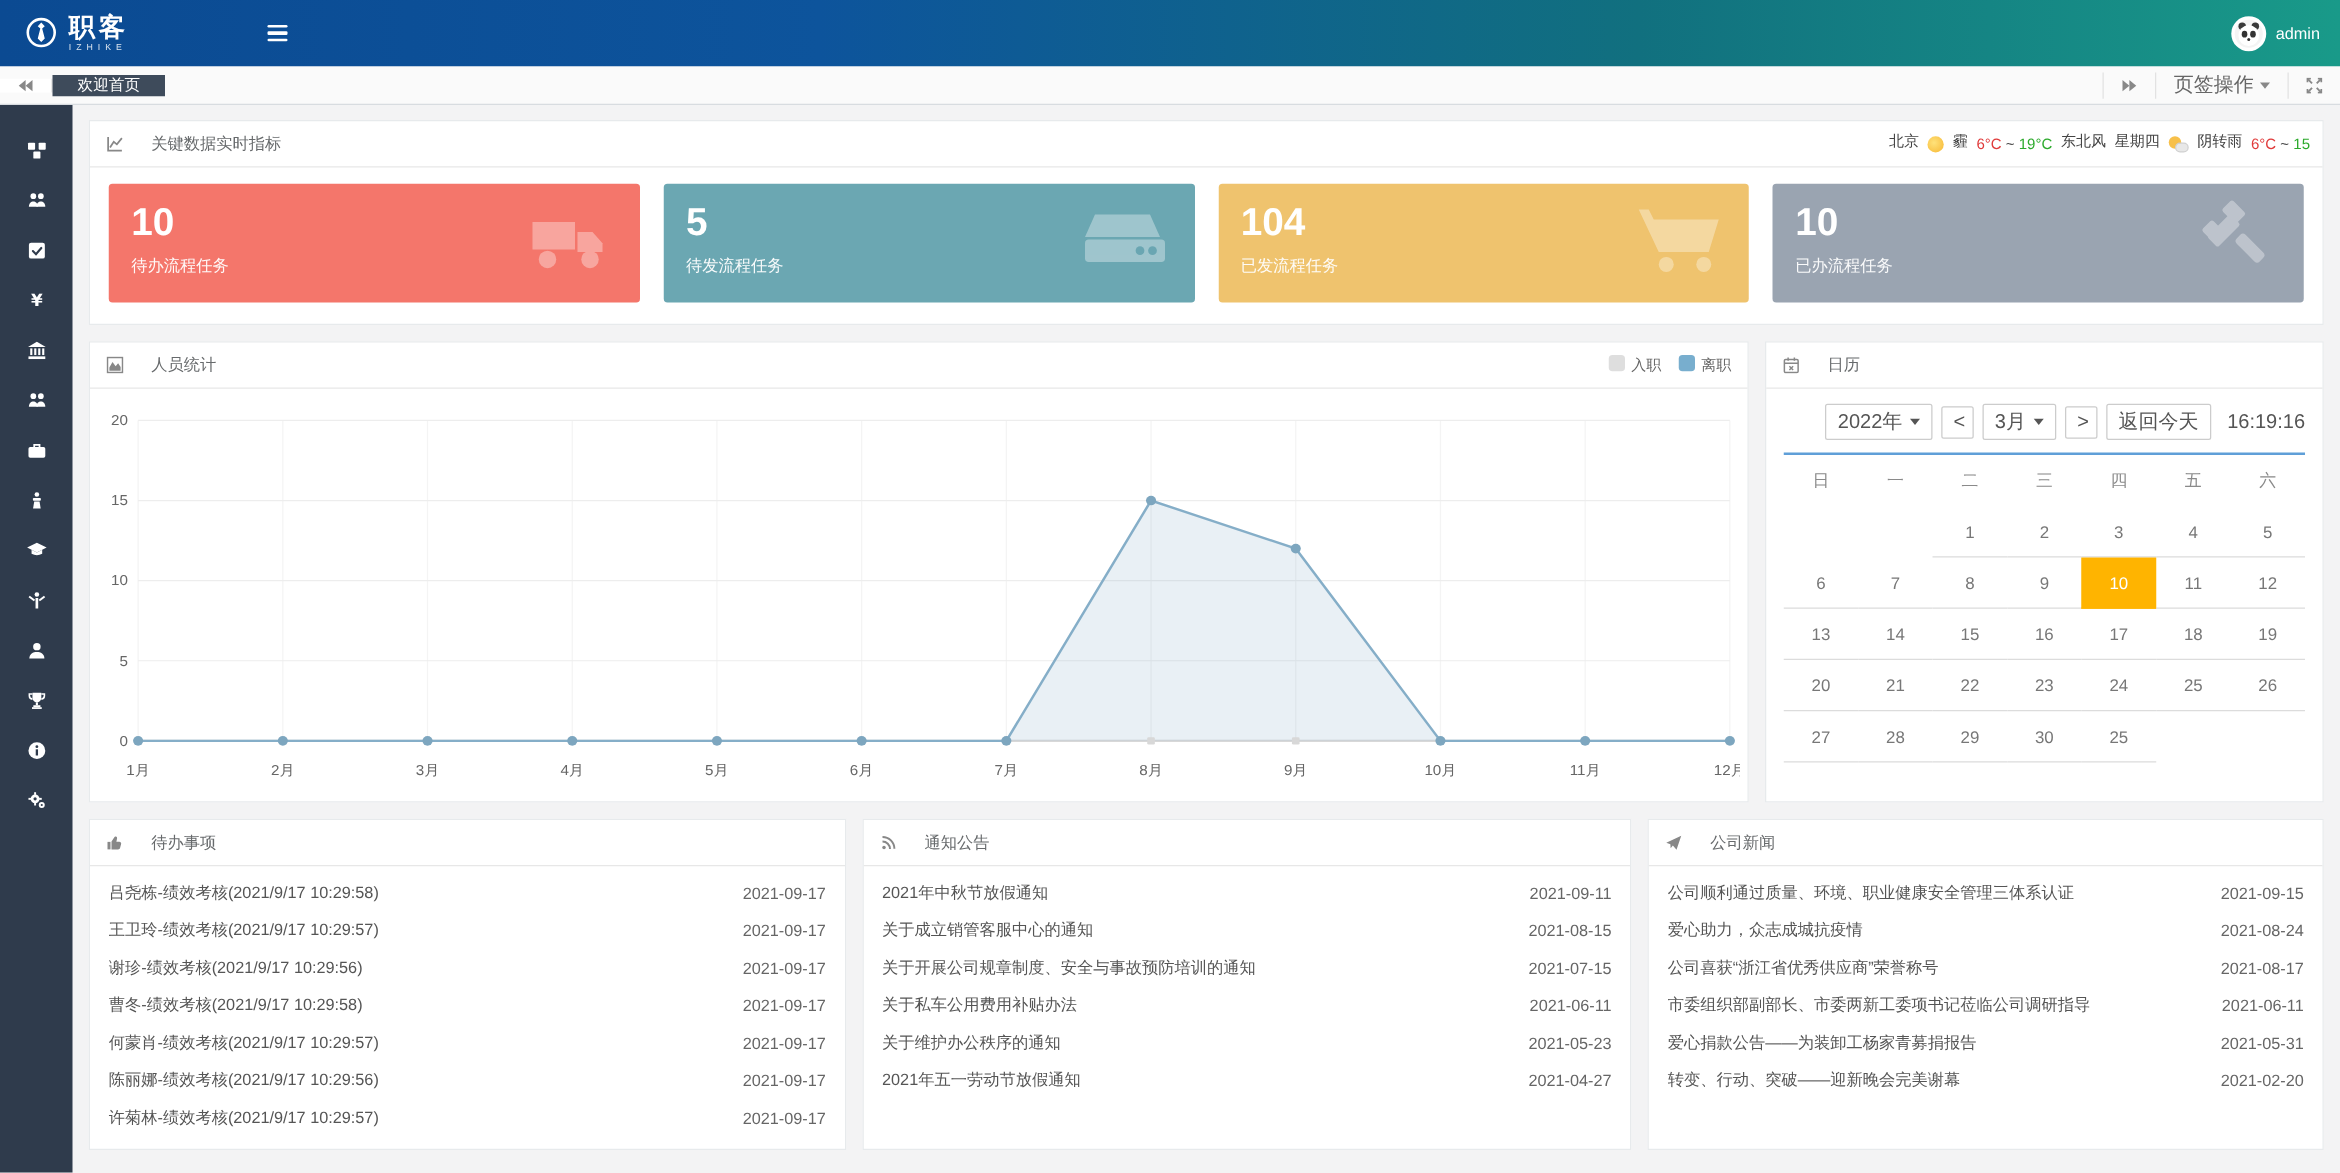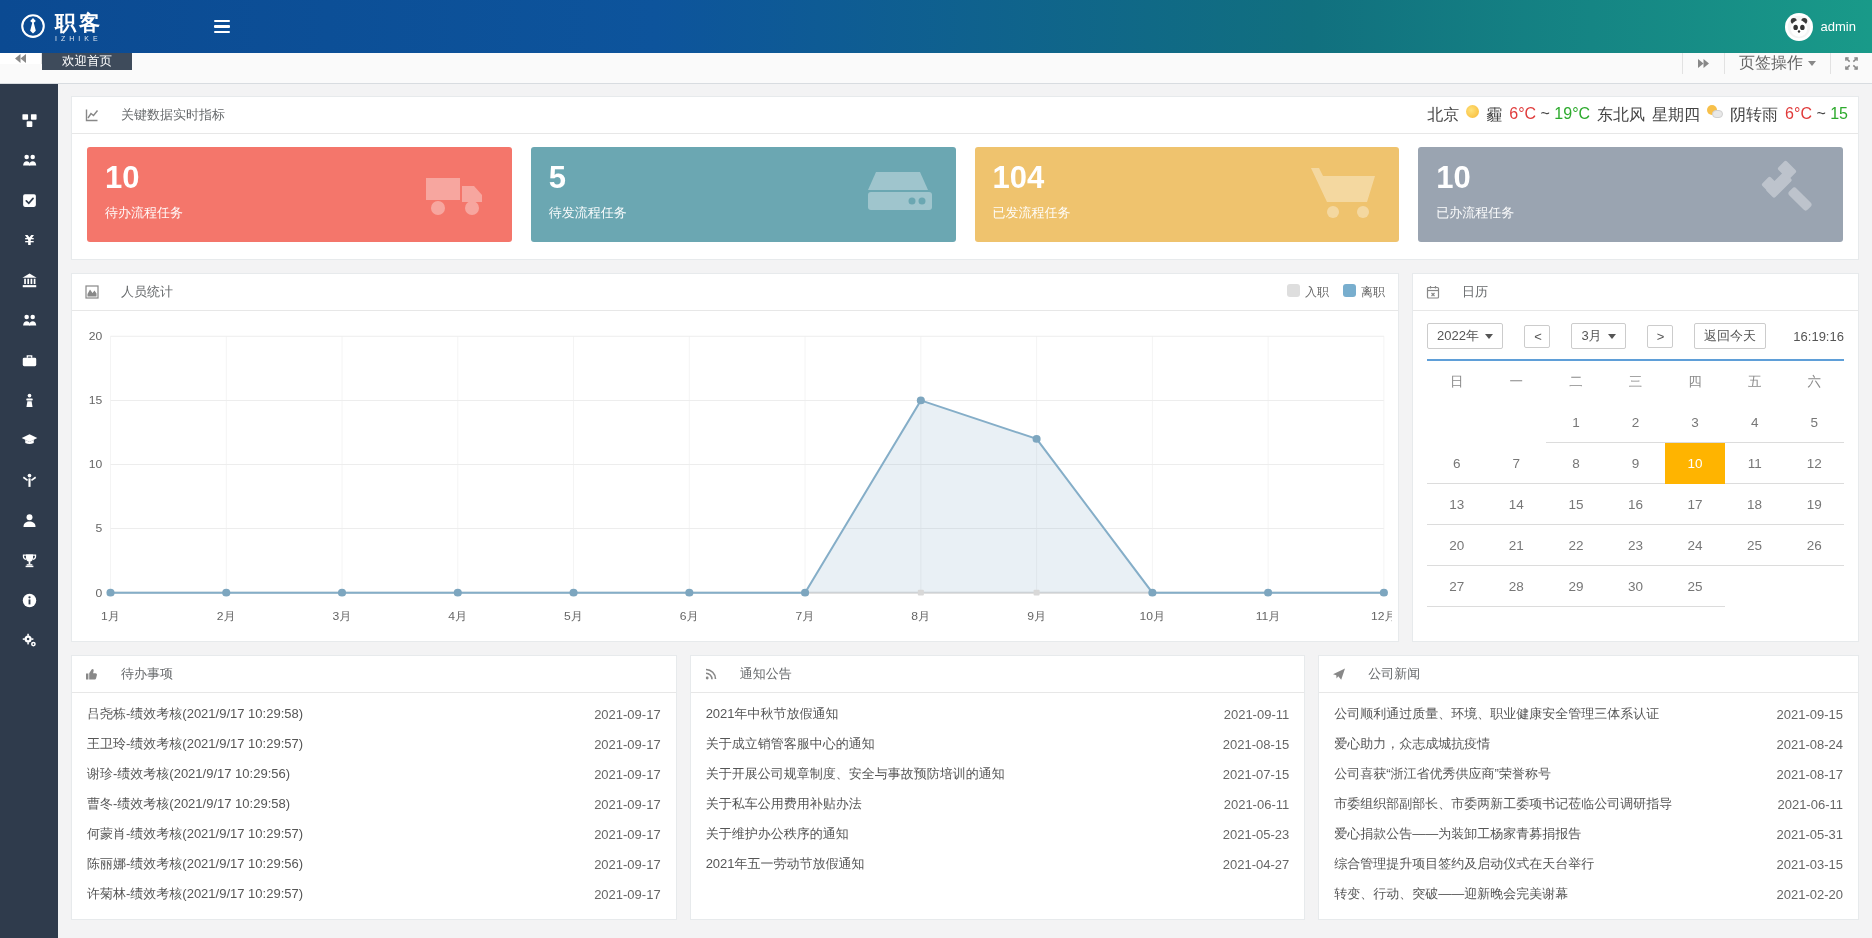--- a/index.html
+++ b/index.html
@@ -10,42 +10,42 @@
   .brand { width:160px; display:flex; align-items:center; gap:7px; padding-left:18px; color:#fff; }
   .brand-txt { line-height:1; }
   .brand-title { font-size:21px; font-weight:bold; letter-spacing:3px; }
   .brand-sub { font-size:7px; letter-spacing:4px; margin-top:2px; opacity:.85; }
   .hamburger { margin-left:48px; cursor:pointer; display:flex; flex-direction:column; gap:3px; padding:6px; }
   .hamburger span { display:block; width:16px; height:2.5px; background:#fff; border-radius:1px; }
   .topbar-right { position:absolute; right:16px; top:0; height:100%; display:flex; align-items:center; gap:8px; color:#fff; font-size:13px; }
   .avatar { width:28px; height:28px; border-radius:50%; background:#fff; border:2px solid rgba(255,255,255,.8); overflow:hidden; }
 
   
-  .tabbar { height:31px; background:#fafafa; border-bottom:1px solid #d8dce0; display:flex; align-items:flex-start; }
+  .tabbar { height:31px; background:#fafafa; border-bottom:1px solid #d8dce0; display:flex; align-items:center; }
   .tab-nav-btn { width:42px; display:flex; align-items:center; justify-content:center; color:#777; border-right:1px solid #e2e2e2; background:#fff; cursor:pointer; }
   .tab-active { background:#3e4b5b; color:#fff; font-size:12.5px; display:flex; align-items:center; padding:0 20px; cursor:pointer; }
   .tabbar-right { margin-left:auto; display:flex; align-items:stretch; }
   .tabbar-cell { display:flex; align-items:center; padding:0 14px; border-left:1px solid #e2e2e2; color:#666; font-size:16px; gap:5px; cursor:pointer; background:#fafafa;font-family:Liberation Mono, monospace; }
   .caret-down { width:0; height:0; border-left:4px solid transparent; border-right:4px solid transparent; border-top:5px solid #888; display:inline-block; }
 
   
   .shell { display:flex; height:865px; }
   .sidebar { width:58px; background:#2f3b4c; display:flex; flex-direction:column; align-items:center; padding-top:16px; gap:0; flex-shrink:0; }
   .side-item { width:58px; height:40px; display:flex; align-items:center; justify-content:center; color:#ffffff; cursor:pointer; }
   .side-item svg { width:17px; height:17px; }
   .content { flex:1; padding:12px 13px 0 13px; overflow:hidden; }
 
   .panel { background:#fff; border:1px solid #e7eaec; }
   .panel-hd { display:flex; align-items:center; gap:22px; padding:9px 13px; border-bottom:1px solid #e7e7e7; color:#676a6c; font-size:13px; }
   .p-icon { color:#888; display:inline-flex; }
   .p-icon svg { width:14px; height:14px; }
 
   
   .metrics-hd { position:relative; }
-  .weather { position:absolute; right:10px; top:8px; display:flex; align-items:flex-start; gap:7px; font-size:16px; color:#444; white-space:nowrap; }
+  .weather { position:absolute; right:10px; top:8px; display:flex; align-items:flex-end; gap:7px; font-size:12px; color:#444; white-space:nowrap; }
   .w-red { color:#e03b3b; } .w-green { color:#2daa2d; }
   .w-sun { width:13px; height:13px; border-radius:50%; background:radial-gradient(circle at 40% 40%, #ffe27a, #f7b733); display:inline-block; }
   .w-cloud { position:relative; width:16px; height:13px; display:inline-block; }
   .w-cloud .s { position:absolute; left:0; top:0; width:10px; height:10px; border-radius:50%; background:#f7c04a; }
   .w-cloud .c { position:absolute; right:0; bottom:0; width:11px; height:8px; border-radius:6px; background:#e8e8e8; border:1px solid #d0d0d0; }
   .cards { display:flex; gap:19px; padding:13px 15px 17px 15px; }
   .card { flex:1; height:95px; border-radius:3px; color:#fff; position:relative; padding:13px 18px; overflow:hidden; cursor:pointer; }
   .card .num { font-size:31px; font-weight:bold; line-height:1.15; }
   .card .lbl { font-size:13px; margin-top:8px; opacity:.95; }
   .card .cicon { position:absolute; right:16px; top:50%; transform:translateY(-50%); opacity:.35; }
@@ -58,21 +58,21 @@
   .chart-hd { display:flex; align-items:center; }
   .legend { margin-left:auto; display:flex; gap:14px; align-items:center; font-size:12px; color:#666; }
   .lg-item { display:flex; align-items:flex-start; gap:5px; cursor:pointer; }
   .lg-sq { width:13px; height:13px; border-radius:3px; display:inline-block; }
   .chart-body { padding:8px 6px 4px 2px; }
   #peopleChart { width:100%; height:318px; display:block; }
 
   
   .cal-panel { width:447px; flex-shrink:0; }
   .cal-body { padding:12px 14px 8px 14px; }
-  .cal-controls { display:flex; align-items:center; justify-content:space-between; gap:7px; font-size:13px; color:#555; }
+  .cal-controls { display:flex; align-items:center; justify-content:flex-end; gap:7px; font-size:16px; color:#555; }
   .cal-sel { border:1px solid #ccc; background:#fff; padding:3px 9px; display:flex; align-items:center; gap:6px; cursor:pointer; border-radius:2px; }
   .cal-sel .caret-down { border-top-color:#555; }
   .cal-btn { border:1px solid #ccc; background:#fff; padding:3px 9px; cursor:pointer; border-radius:2px; color:#555; }
   .cal-arrow { width:26px; text-align:center; }
   .cal-time { margin-left:6px; color:#555; }
   .cal-grid { margin-top:10px; border-top:2px solid #5f9fd8; display:grid; grid-template-columns:repeat(7,1fr); }
   .cal-cell { height:41px; display:flex; align-items:center; justify-content:center; font-size:13.5px; color:#777; }
   .cal-dow { color:#8a8a8a; }
   .cal-date { cursor:pointer; }
   .cal-date.hasdate { border-bottom:1px solid #dcdcdc; }
@@ -600,24 +600,20 @@
             </div>
             <div class="lrow">
               <span class="ltitle">市委组织部副部长、市委两新工委项书记莅临公司调研指导</span>
               <span class="ldate">2021-06-11</span>
             </div>
             <div class="lrow">
               <span class="ltitle">爱心捐款公告——为装卸工杨家青募捐报告</span>
               <span class="ldate">2021-05-31</span>
             </div>
             <div class="lrow">
-              <span class="ltitle">综合管理提升项目签约及启动仪式在天台举行</span>
-              <span class="ldate">2021-03-15</span>
-            </div>
-            <div class="lrow">
               <span class="ltitle">转变、行动、突破——迎新晚会完美谢幕</span>
               <span class="ldate">2021-02-20</span>
             </div>
           </div>
       </div>
     </div>
 
   </div>
 </div>
 

